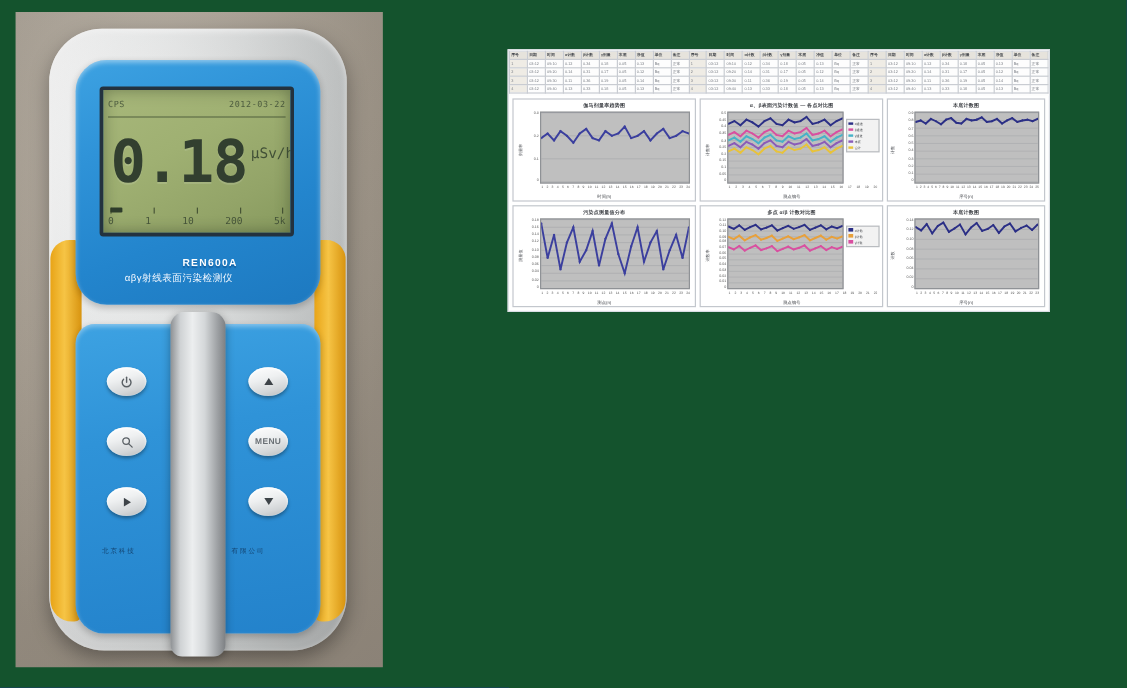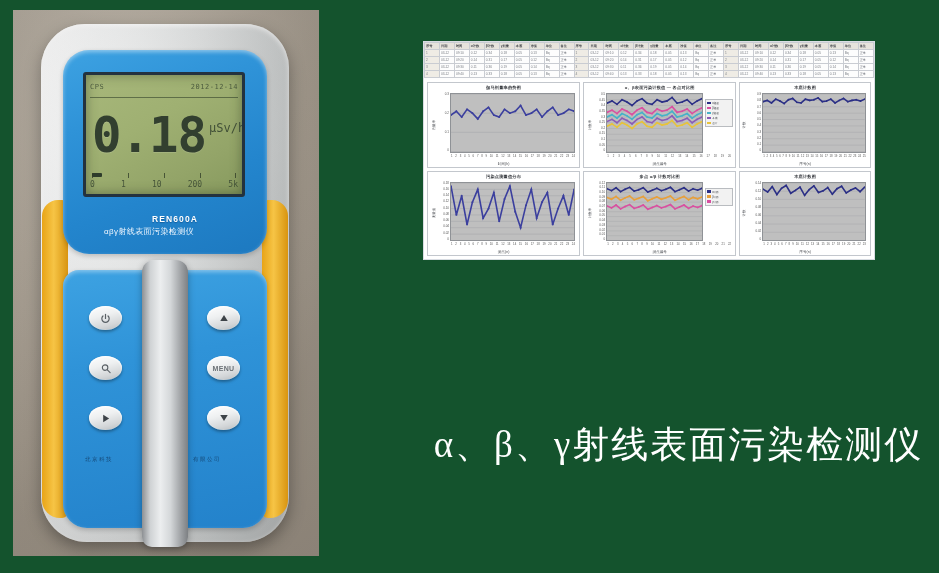--- a/index.html
+++ b/index.html
@@ -222,21 +222,21 @@
 
       <div class="bumper l"></div>
       <div class="bumper r"></div>
 
       <div class="face-top"></div>
       <div class="face-bot"></div>
 
       <div class="lcd">
         <div class="lcd-top">
           <span>CPS</span>
-          <span>2012-12-14</span>
+          <span>2012-03-22</span>
         </div>
         <div class="lcd-rule"></div>
         <div class="lcd-main">
           <span class="lcd-val">0.18</span>
           <span class="lcd-unit">µSv/h</span>
         </div>
         <div class="lcd-bar">
           <div class="fill"></div>
           <div class="tick" style="left:0"></div>
             <div class="tick" style="left:25%"></div>
@@ -1106,15 +1106,14 @@
             <span>20</span>
             <span>21</span>
             <span>22</span>
             <span>23</span>
           </div>
           <div class="xlab">序号(n)</div>
         </div>
       </div>
   </div>
 
-  <div class="t2">α、β、γ射线表面污染检测仪</div>
 
 </div>
 
 </body></html>

